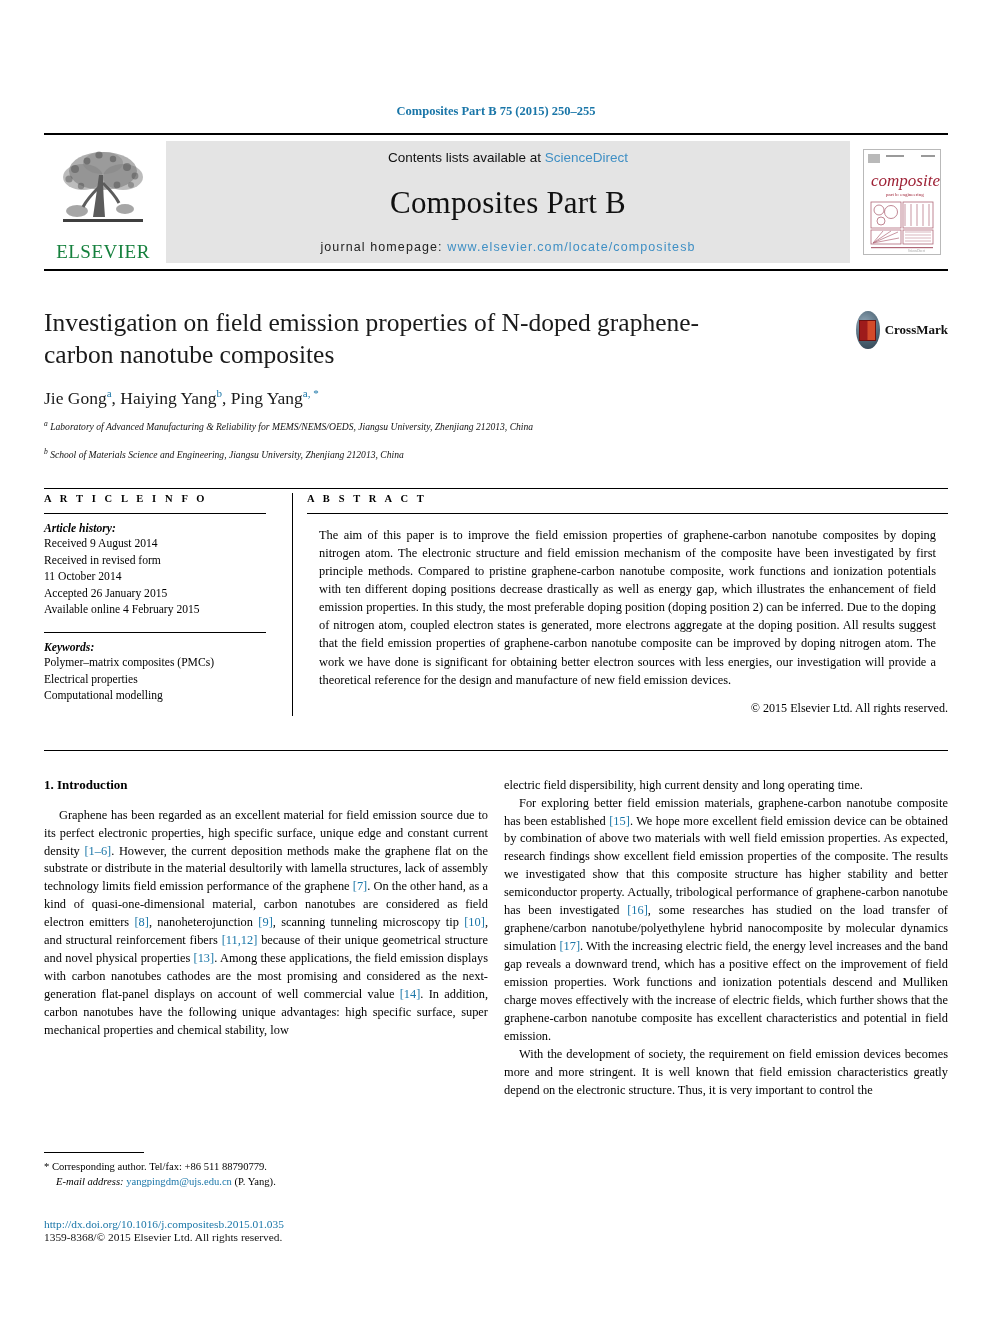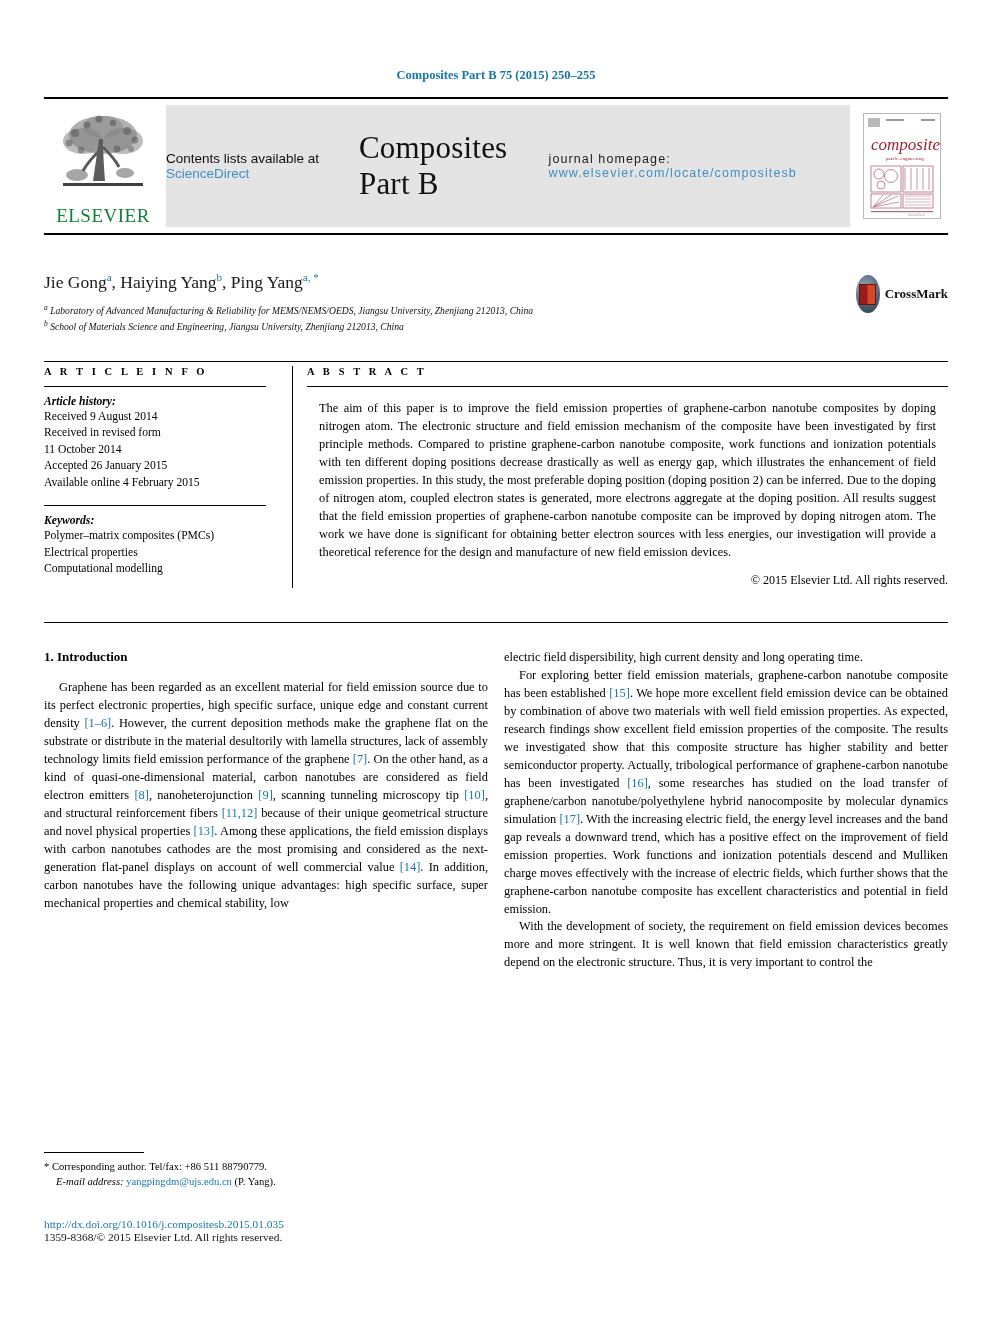--- a/index.html
+++ b/index.html
@@ -13,21 +13,21 @@
   }
   .page { position:relative; width:992px; height:1323px; padding:0; box-sizing:border-box; }
 
   
   .running-head {
     text-align:center;
     color:#1a76a8;
     font-family:"Liberation Serif", serif;
     font-weight:bold;
     font-size:12.5px;
-    padding-top:68px;
+    padding-top:104px;
   }
 
   
   .masthead {
     margin:14px 44px 0 44px;
     border-top:2px solid #000;
     border-bottom:2px solid #000;
     display:flex;
     align-items:stretch;
     height:138px;
@@ -50,21 +50,21 @@
     font-size:19px;
     letter-spacing:0.5px;
     line-height:1;
     margin-top:1px;
   }
   .masthead-center {
     flex:1 1 auto;
     background:#e4e4e4;
     margin:6px 6px 6px 4px;
     display:flex;
-    flex-direction:row;
+    flex-direction:column;
     align-items:center;
     justify-content:space-between;
     padding:9px 0 9px 0;
     box-sizing:border-box;
   }
   .contents-line {
     font-family:"Liberation Sans", sans-serif;
     font-size:13.5px;
     color:#111;
   }
@@ -337,32 +337,33 @@
               <line x1="41" y1="91" x2="67" y2="91"></line>
           </g>
           <rect x="7" y="97" width="62" height="1.2" fill="#b06878"></rect>
           <text x="44" y="102" font-family="Liberation Serif, serif" font-size="3" fill="#9a9a9a">ScienceDirect</text>
         </svg>
       </div>
     </div>
   </div>
 
   <div class="title-block">
+    <h1 class="article-title">Investigation on field emission properties of N-doped graphene-carbon nanotube composites</h1>
 
     <div class="authors">
       <span>Jie Gong</span><sup>a</sup>,
       <span>Haiying Yang</span><sup>b</sup>,
       <span>Ping Yang</span><sup>a, *</sup>
     </div>
 
     <div class="affil">
       <sup>a</sup>
       <span>Laboratory of Advanced Manufacturing &amp; Reliability for MEMS/NEMS/OEDS, Jiangsu University, Zhenjiang 212013, China</span>
     </div>
-    <div class="affil" style="margin-top:0">
+    <div class="affil" style="margin-top:11px">
       <sup>b</sup>
       <span>School of Materials Science and Engineering, Jiangsu University, Zhenjiang 212013, China</span>
     </div>
 
     <div class="crossmark">
       <div class="cm-circle">
           <div class="cm-book"></div>
         </div>
       <div class="cm-label">CrossMark</div>
     </div>

